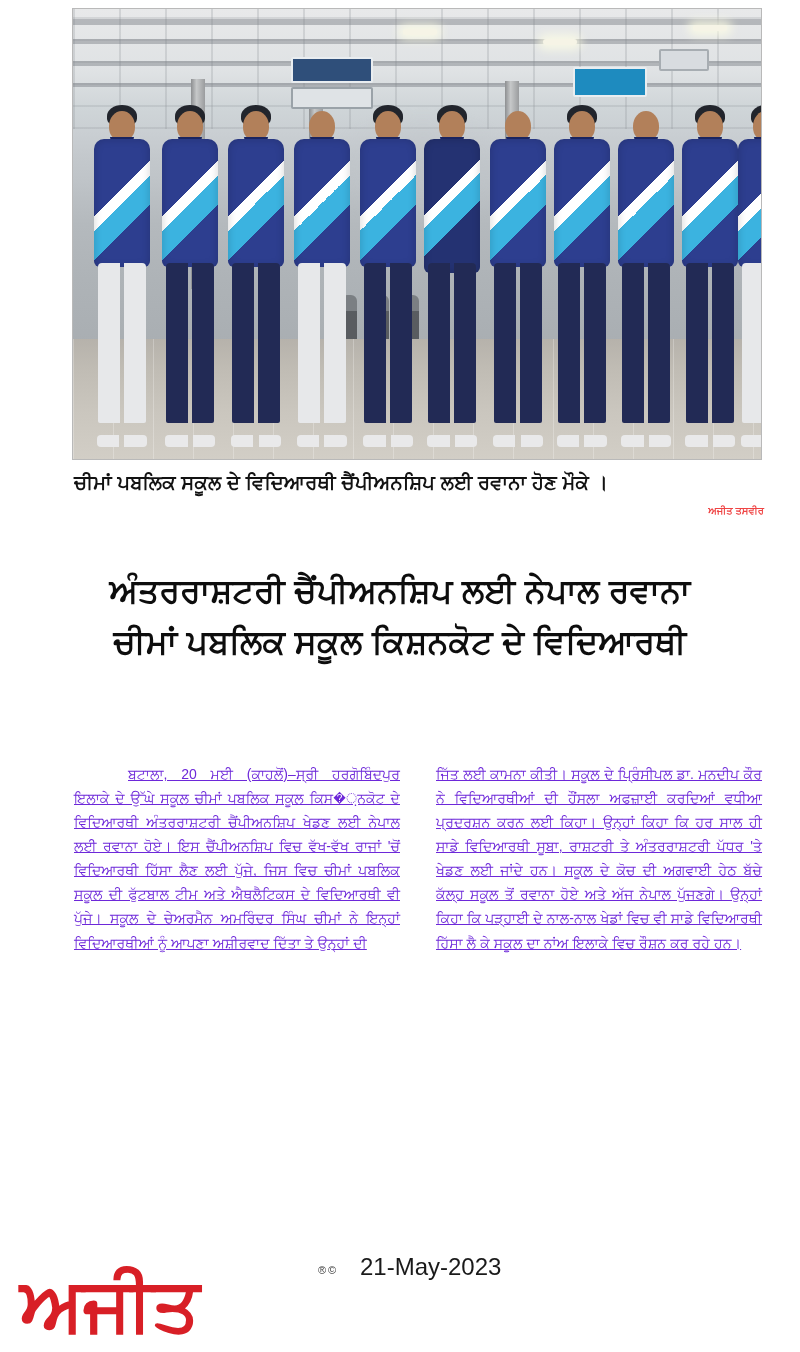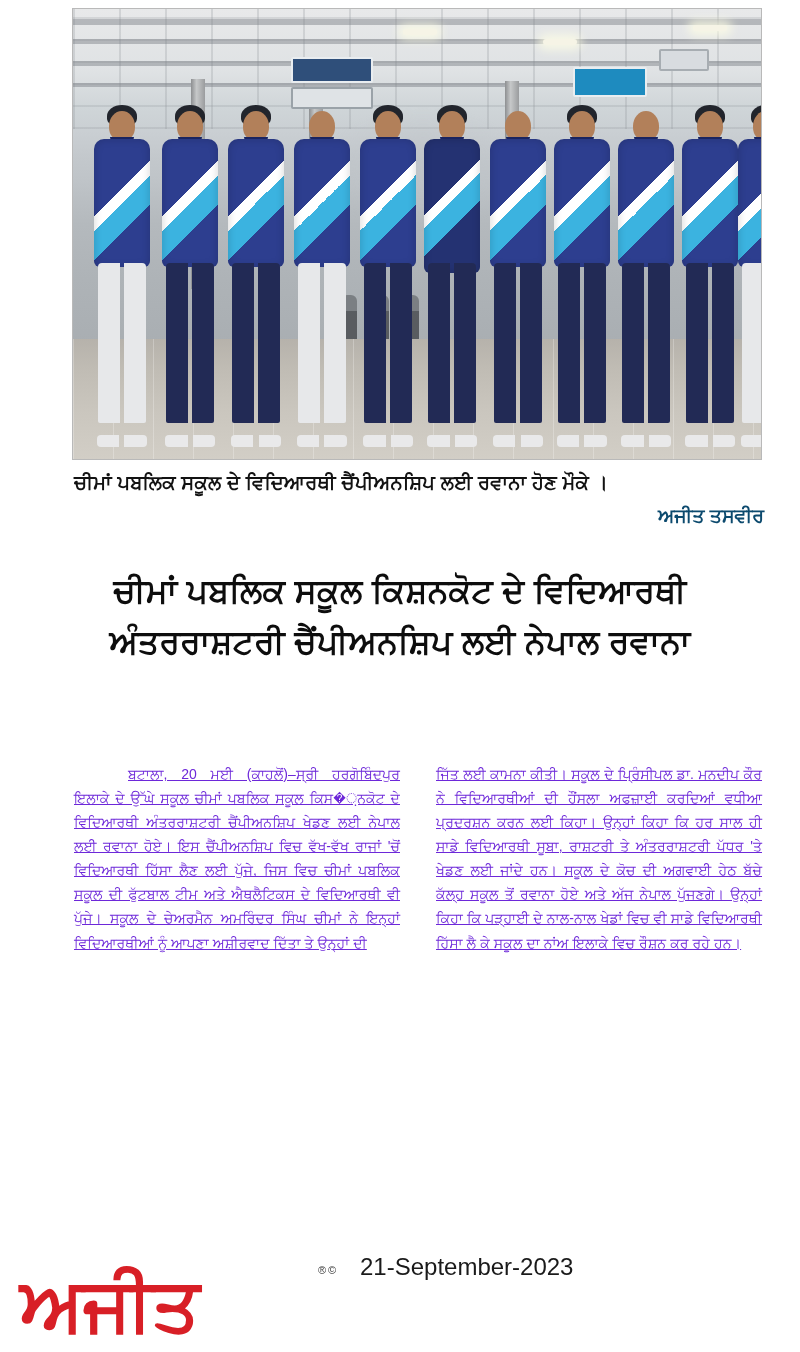--- a/index.html
+++ b/index.html
@@ -199,22 +199,22 @@
     line-height: 1.45;
     color: #121212;
     letter-spacing: 0.2px;
   }
   .caption-credit {
     position: absolute;
     right: 36px;
     top: 505px;
     font-family: "Liberation Sans", sans-serif;
     font-weight: bold;
-    font-size: 19px;
-    color: #0c4a6e;
+    font-size: 10px;
+    color: #ef4444;
   }
 
   
   .headline {
     position: absolute;
     left: 40px;
     top: 565px;
     width: 720px;
     text-align: center;
     font-family: "Liberation Sans", sans-serif;
@@ -404,31 +404,31 @@
         <div class="legs"></div>
         <div class="shoes"></div>
       </div>
     </div>
   </div>
 
   <div class="caption">ਚੀਮਾਂ ਪਬਲਿਕ ਸਕੂਲ ਦੇ ਵਿਦਿਆਰਥੀ ਚੈਂਪੀਅਨਸ਼ਿਪ ਲਈ ਰਵਾਨਾ ਹੋਣ ਮੌਕੇ ।</div>
   <div class="caption-credit">ਅਜੀਤ ਤਸਵੀਰ</div>
 
   <div class="headline">
+    <div>ਅੰਤਰਰਾਸ਼ਟਰੀ ਚੈਂਪੀਅਨਸ਼ਿਪ ਲਈ ਨੇਪਾਲ ਰਵਾਨਾ</div>
     <div>ਚੀਮਾਂ ਪਬਲਿਕ ਸਕੂਲ ਕਿਸ਼ਨਕੋਟ ਦੇ ਵਿਦਿਆਰਥੀ</div>
-    <div>ਅੰਤਰਰਾਸ਼ਟਰੀ ਚੈਂਪੀਅਨਸ਼ਿਪ ਲਈ ਨੇਪਾਲ ਰਵਾਨਾ</div>
   </div>
 
   <div class="columns">
     <div class="col">
       <p class="indent">ਬਟਾਲਾ, 20 ਮਈ (ਕਾਹਲੋਂ)–ਸ੍ਰੀ ਹਰਗੋਬਿੰਦਪੁਰ ਇਲਾਕੇ ਦੇ ਉੱਘੇ ਸਕੂਲ ਚੀਮਾਂ ਪਬਲਿਕ ਸਕੂਲ ਕਿਸ�਼ਨਕੋਟ ਦੇ ਵਿਦਿਆਰਥੀ ਅੰਤਰਰਾਸ਼ਟਰੀ ਚੈਂਪੀਅਨਸ਼ਿਪ ਖੇਡਣ ਲਈ ਨੇਪਾਲ ਲਈ ਰਵਾਨਾ ਹੋਏ। ਇਸ ਚੈਂਪੀਅਨਸ਼ਿਪ ਵਿਚ ਵੱਖ-ਵੱਖ ਰਾਜਾਂ 'ਚੋਂ ਵਿਦਿਆਰਥੀ ਹਿੱਸਾ ਲੈਣ ਲਈ ਪੁੱਜੇ, ਜਿਸ ਵਿਚ ਚੀਮਾਂ ਪਬਲਿਕ ਸਕੂਲ ਦੀ ਫੁੱਟਬਾਲ ਟੀਮ ਅਤੇ ਐਥਲੈਟਿਕਸ ਦੇ ਵਿਦਿਆਰਥੀ ਵੀ ਪੁੱਜੇ। ਸਕੂਲ ਦੇ ਚੇਅਰਮੈਨ ਅਮਰਿੰਦਰ ਸਿੰਘ ਚੀਮਾਂ ਨੇ ਇਨ੍ਹਾਂ ਵਿਦਿਆਰਥੀਆਂ ਨੂੰ ਆਪਣਾ ਅਸ਼ੀਰਵਾਦ ਦਿੱਤਾ ਤੇ ਉਨ੍ਹਾਂ ਦੀ</p>
     </div>
     <div class="col">
       <p>ਜਿੱਤ ਲਈ ਕਾਮਨਾ ਕੀਤੀ। ਸਕੂਲ ਦੇ ਪ੍ਰਿੰਸੀਪਲ ਡਾ. ਮਨਦੀਪ ਕੌਰ ਨੇ ਵਿਦਿਆਰਥੀਆਂ ਦੀ ਹੌਂਸਲਾ ਅਫਜ਼ਾਈ ਕਰਦਿਆਂ ਵਧੀਆ ਪ੍ਰਦਰਸ਼ਨ ਕਰਨ ਲਈ ਕਿਹਾ। ਉਨ੍ਹਾਂ ਕਿਹਾ ਕਿ ਹਰ ਸਾਲ ਹੀ ਸਾਡੇ ਵਿਦਿਆਰਥੀ ਸੂਬਾ, ਰਾਸ਼ਟਰੀ ਤੇ ਅੰਤਰਰਾਸ਼ਟਰੀ ਪੱਧਰ 'ਤੇ ਖੇਡਣ ਲਈ ਜਾਂਦੇ ਹਨ। ਸਕੂਲ ਦੇ ਕੋਚ ਦੀ ਅਗਵਾਈ ਹੇਠ ਬੱਚੇ ਕੱਲ੍ਹ ਸਕੂਲ ਤੋਂ ਰਵਾਨਾ ਹੋਏ ਅਤੇ ਅੱਜ ਨੇਪਾਲ ਪੁੱਜਣਗੇ। ਉਨ੍ਹਾਂ ਕਿਹਾ ਕਿ ਪੜ੍ਹਾਈ ਦੇ ਨਾਲ-ਨਾਲ ਖੇਡਾਂ ਵਿਚ ਵੀ ਸਾਡੇ ਵਿਦਿਆਰਥੀ ਹਿੱਸਾ ਲੈ ਕੇ ਸਕੂਲ ਦਾ ਨਾਂਅ ਇਲਾਕੇ ਵਿਚ ਰੌਸ਼ਨ ਕਰ ਰਹੇ ਹਨ।</p>
     </div>
   </div>
 
-  <div class="footer-date">21-September-2023</div>
+  <div class="footer-date">21-May-2023</div>
   <div class="footer-page">Page: 6</div>
   <div class="logo">ਅਜੀਤ</div>
   <div class="logo-marks">®©</div>
 
 </div>
 
 </body></html>

